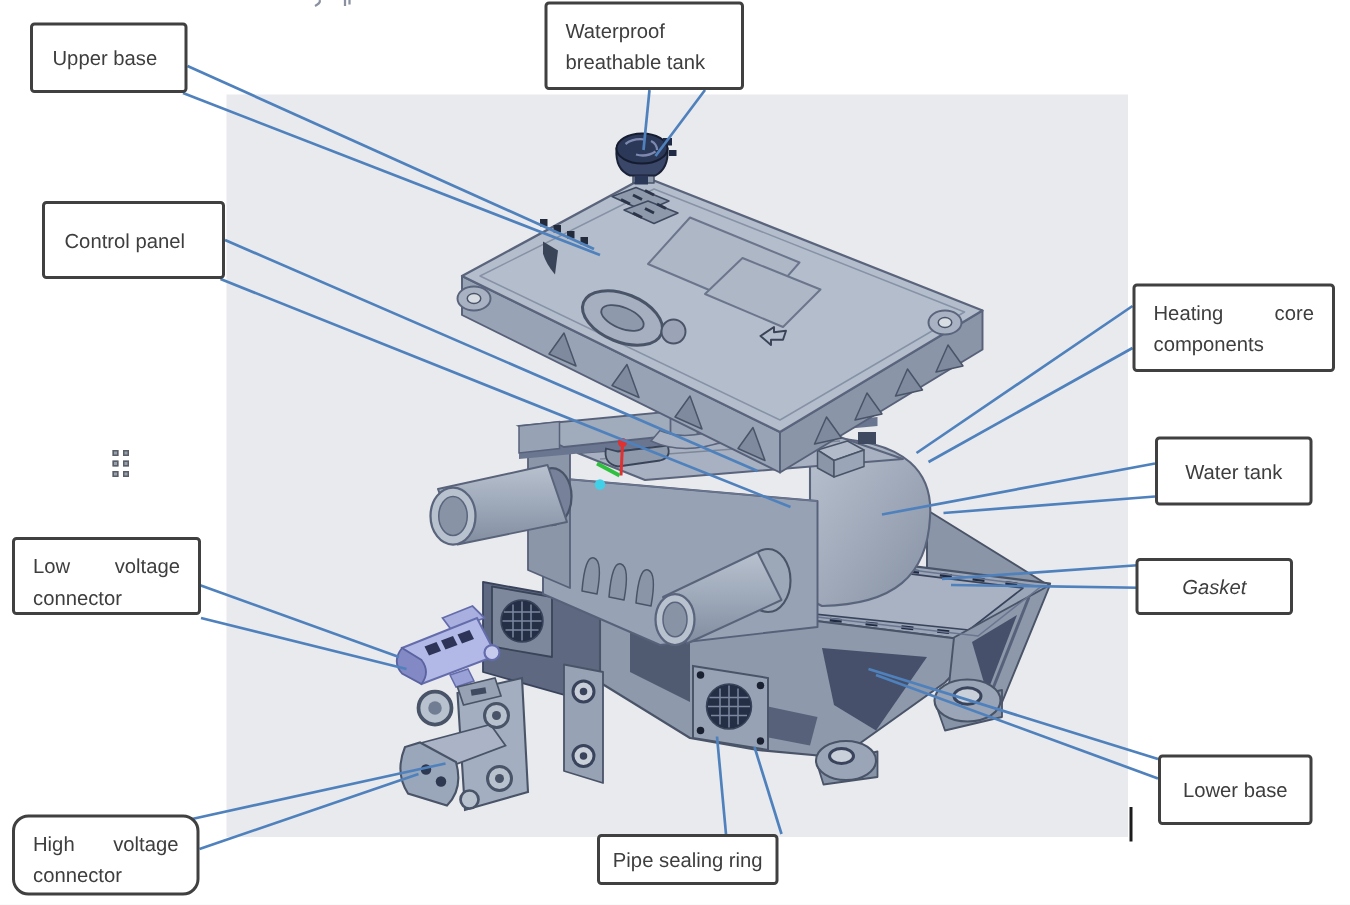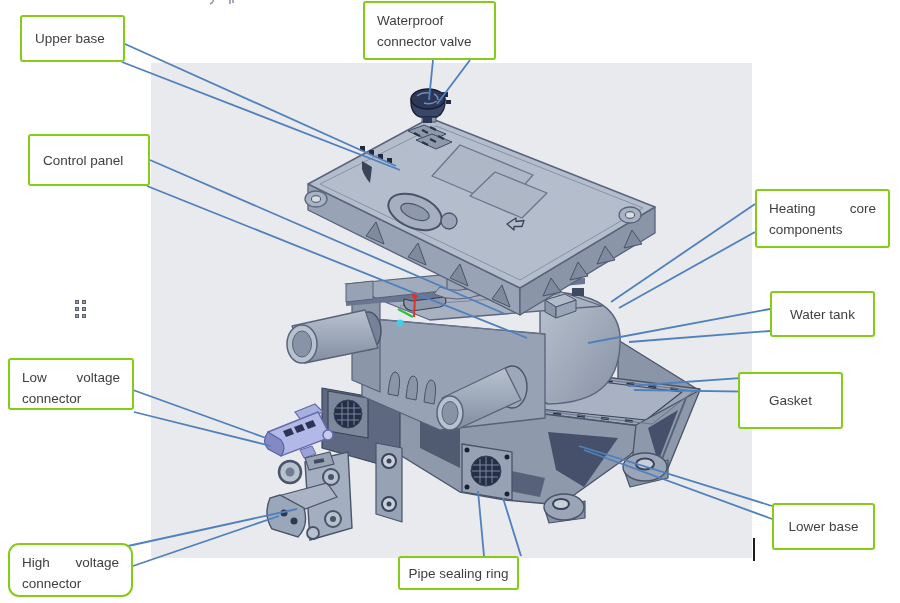--- a/index.html
+++ b/index.html
@@ -1,32 +1,32 @@
 <!DOCTYPE html>
 <html><head>
 <meta charset="utf-8">
 <style>
   html,body{margin:0;padding:0;background:#fff;}
   #stage{position:relative;width:900px;height:603px;overflow:hidden;background:#fff;
          font-family:"Liberation Sans",sans-serif;}
   #canvas-bg{position:absolute;left:151px;top:63px;width:601px;height:495px;background:#e9eaed;}
   svg.fig{position:absolute;left:0;top:0;width:900px;height:603px;}
-  .callout{position:absolute;background:#fff;border:2px solid #84cc16;border-radius:3px;
+  .callout{position:absolute;background:#fff;border:2px solid #404040;border-radius:3px;
            color:#3e3e3e;font-size:13.5px;line-height:21px;box-sizing:border-box;}
   .callout.single{display:flex;align-items:center;padding-left:13px;}
   .callout.single.centered{padding-left:0;justify-content:center;}
   .callout.two{padding:7px 12px 0 12px;}
   .jline{display:flex;justify-content:space-between;}
   
   .co-upper{left:20px;top:15px;width:105px;height:47px;}
   .co-valve{left:363px;top:1px;width:133px;height:59px;}
   .co-cpanel{left:28px;top:134px;width:122px;height:52px;}
   .co-heat{left:755px;top:189px;width:135px;height:59px;}
   .co-wtank{left:770px;top:291px;width:105px;height:46px;}
-  .co-gasket{left:738px;top:372px;width:105px;height:57px;}
+  .co-gasket{left:757px;top:372px;width:105px;height:38px;font-style:italic;}
   .co-lbase{left:772px;top:503px;width:103px;height:47px;}
   .co-lv{left:8px;top:358px;width:126px;height:52px;padding-top:9px;}
   .co-hv{left:8px;top:543px;width:125px;height:54px;padding-top:5px;border-radius:11px;}
   .co-ring{left:398px;top:556px;width:121px;height:34px;}
   .handle{position:absolute;left:75px;top:300px;width:14px;height:21px;
           display:grid;grid-template-columns:4px 4px;grid-template-rows:4px 4px 4px;gap:3px;}
   .handle i{background:#9aa0aa;border:1px solid #595f69;box-sizing:border-box;}
   .caret{position:absolute;left:753px;top:538px;width:2px;height:23px;background:#1c1c1c;}
 </style>
 </head>
@@ -312,21 +312,21 @@
       </g>
     </g>
   </svg>
 
   <div class="callout single co-upper">
     <span>Upper base</span>
   </div>
 
   <div class="callout two co-valve">
     <div>Waterproof</div>
-    <div>connector valve</div>
+    <div>breathable tank</div>
   </div>
 
   <div class="callout single co-cpanel">
     <span>Control panel</span>
   </div>
 
   <div class="callout two co-heat">
     <div class="jline">
       <span>Heating</span>
       <span>core</span>

